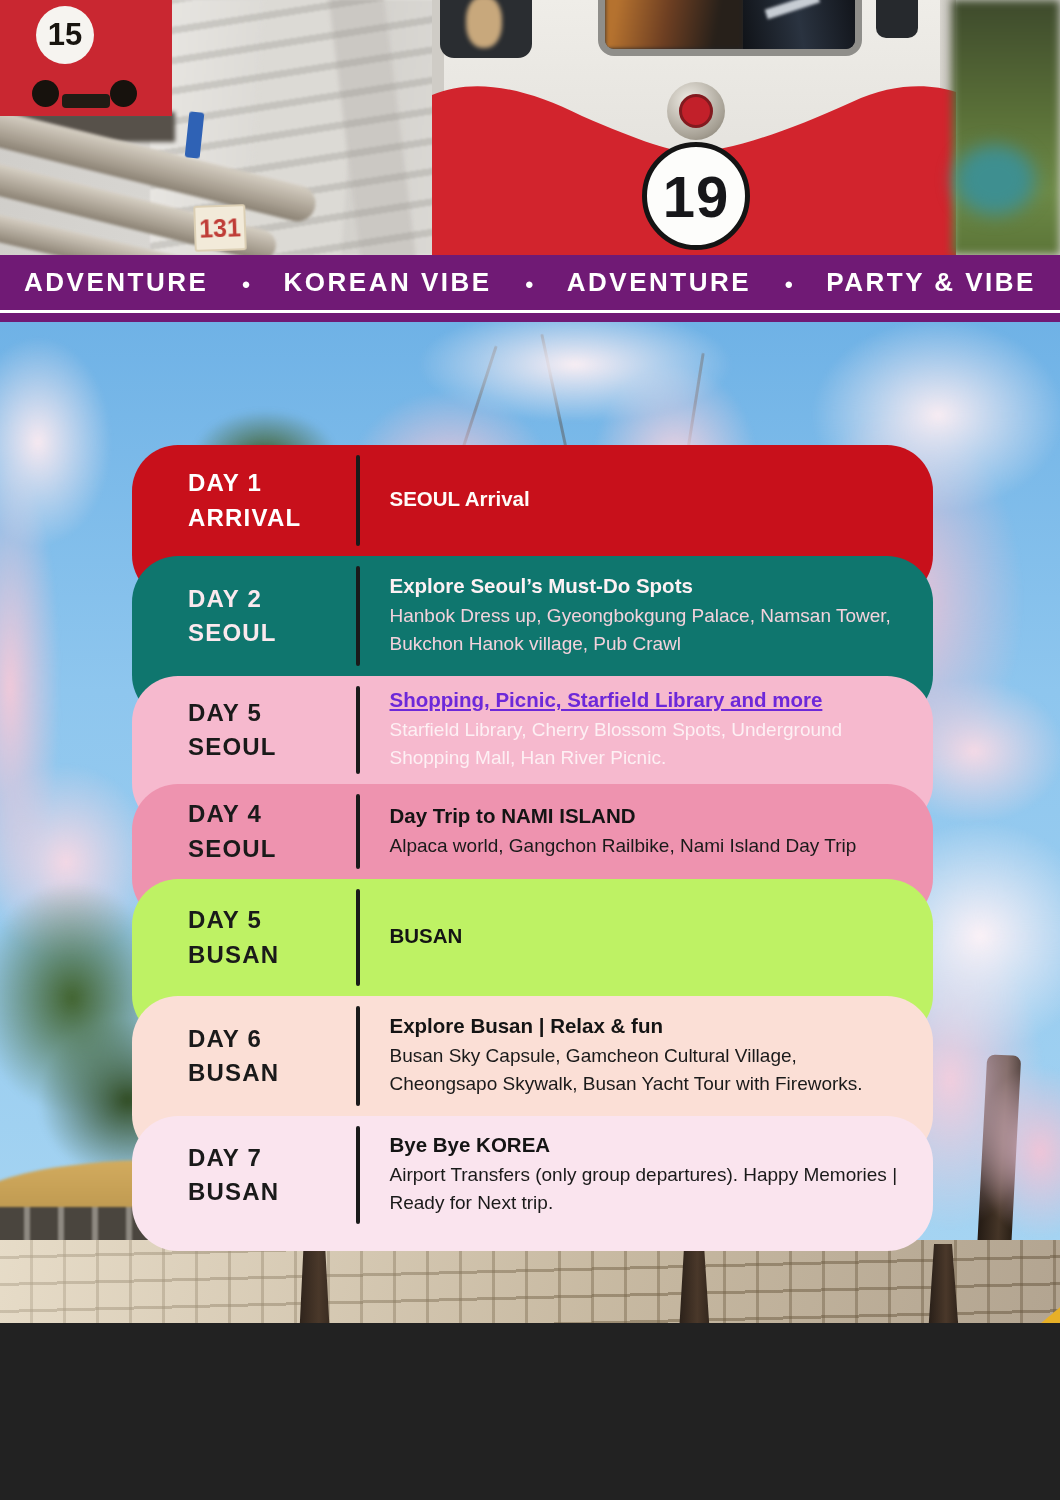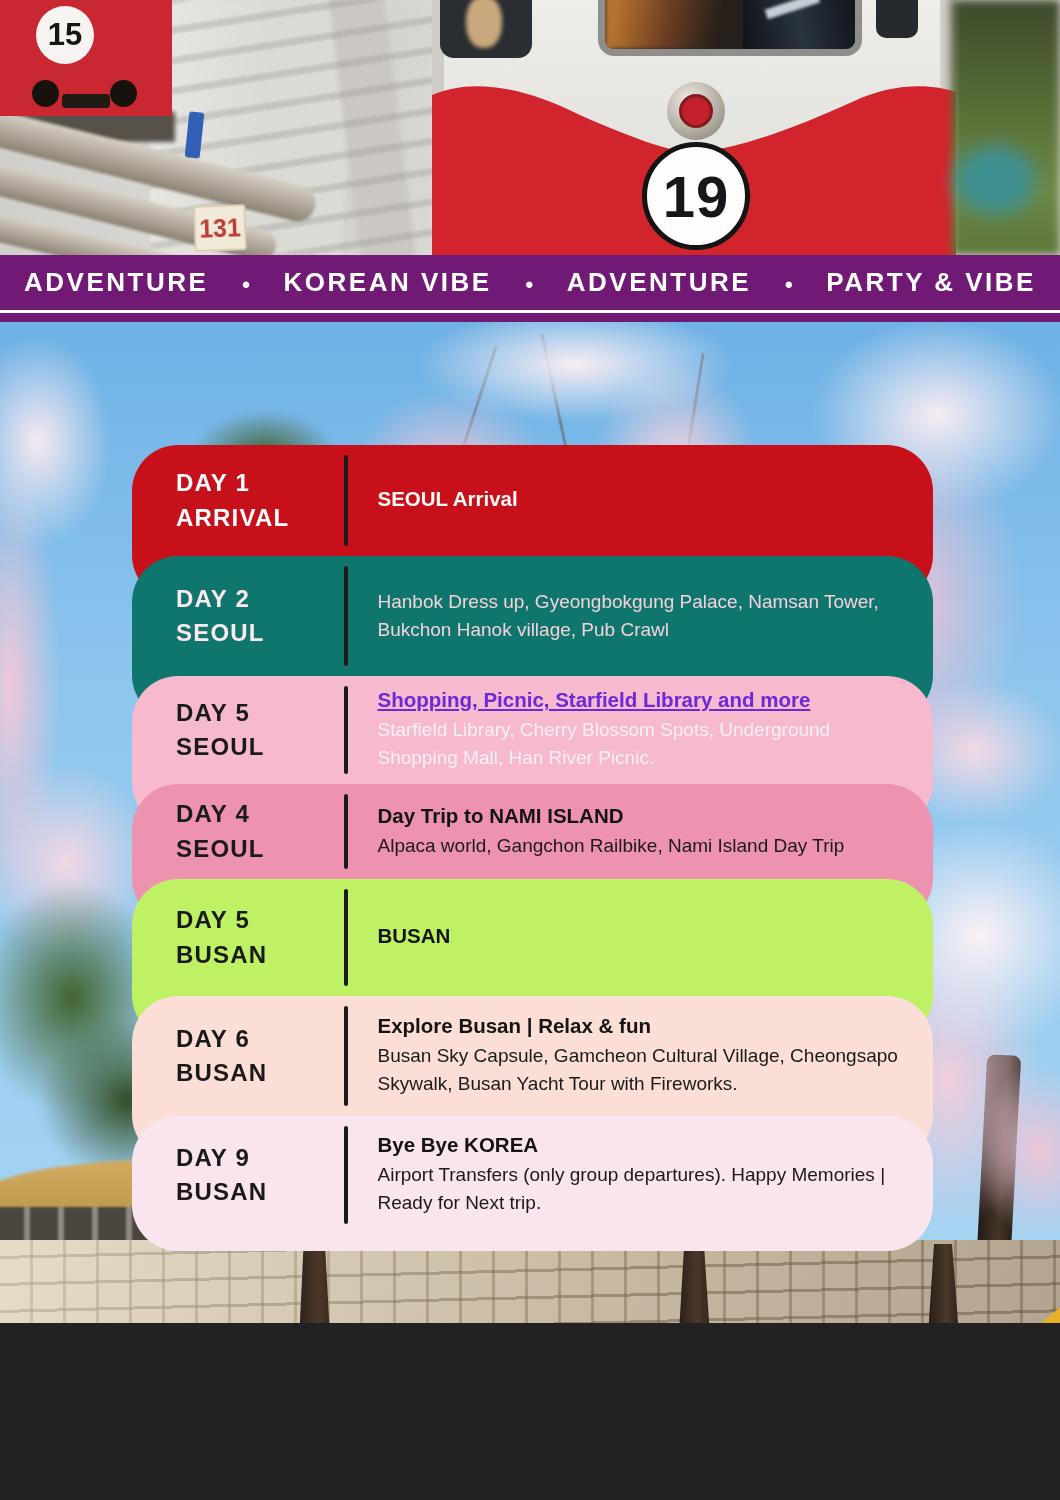--- a/index.html
+++ b/index.html
@@ -102,21 +102,21 @@
         background:linear-gradient(#d2ab5e,#b08c46);filter:blur(1.5px);}
   .roof-tiles{left:-10px;top:885px;width:400px;height:45px;background:#4a453e;
         border-radius:4px;filter:blur(.8px);
         background-image:repeating-linear-gradient(90deg,rgba(210,205,196,.5) 0 6px,transparent 6px 34px);}
   .cherry-trunk{left:982px;top:733px;width:34px;height:200px;background:linear-gradient(90deg,#241b14,#453527 60%,#2a2016);
         border-radius:8px;transform:rotate(3deg);}
 
   
   .itinerary{left:132px;top:445px;width:801px;z-index:20;}
   .day-row{position:relative;border-radius:46px;}
-  .row-content{display:flex;align-items:center;padding:0 30px 0 44px;box-sizing:border-box;}
+  .row-content{display:flex;align-items:center;padding:0 30px 0 56px;box-sizing:border-box;}
   .day-label{width:168px;flex:none;font-size:24px;font-weight:bold;letter-spacing:1.2px;line-height:1.42;}
   .day-label span{display:block;}
   .day-divider{width:3.5px;flex:none;align-self:stretch;margin:10px 0;border-radius:2px;}
   .day-text{flex:1;padding-left:30px;}
   .day-title{font-size:20.5px;font-weight:bold;margin-bottom:4px;}
   .day-desc{font-size:19px;line-height:1.47;}
 
   
   .bottom{left:0;top:1240px;width:1060px;height:260px;overflow:hidden;background:#9b9eae;}
   .wall{left:0;top:0;width:1080px;height:178px;transform:skewY(-1.5deg);transform-origin:left top;
@@ -268,20 +268,21 @@
     </div>
   </div>
       <div class="day-row" style="height: 165px; z-index: 11; margin-top: -45px; background: #0f766e;">
     <div class="row-content" style="height: 120px;">
       <div class="day-label" style="color: rgb(251, 233, 238);">
         <span>DAY 2</span>
         <span>SEOUL</span>
       </div>
       <div class="day-divider" style="background: rgb(26, 26, 26);"></div>
       <div class="day-text">
+        <div class="day-title" style="color: rgb(253, 241, 244);">Explore Seoul’s Must-Do Spots</div>
         <div class="day-desc" style="color: rgb(243, 210, 220);">Hanbok Dress up, Gyeongbokgung Palace, Namsan Tower, Bukchon Hanok village, Pub Crawl</div>
       </div>
     </div>
   </div>
       <div class="day-row" style="height: 153px; z-index: 12; margin-top: -45px; background: rgb(246, 185, 206);">
     <div class="row-content" style="height: 108px;">
       <div class="day-label" style="color: rgb(26, 26, 26);">
         <span>DAY 5</span>
         <span>SEOUL</span>
       </div>
@@ -326,21 +327,21 @@
       <div class="day-divider" style="background: rgb(26, 26, 26);"></div>
       <div class="day-text">
         <div class="day-title" style="color: rgb(20, 20, 20);">Explore Busan | Relax &amp; fun</div>
         <div class="day-desc" style="color: rgb(26, 26, 26);">Busan Sky Capsule, Gamcheon Cultural Village, Cheongsapo Skywalk, Busan Yacht Tour with Fireworks.</div>
       </div>
     </div>
   </div>
       <div class="day-row" style="height: 135px; z-index: 16; margin-top: -45px; background: rgb(250, 228, 238);">
     <div class="row-content" style="height: 118px;">
       <div class="day-label" style="color: rgb(26, 26, 26);">
-        <span>DAY 9</span>
+        <span>DAY 7</span>
         <span>BUSAN</span>
       </div>
       <div class="day-divider" style="background: rgb(26, 26, 26);"></div>
       <div class="day-text">
         <div class="day-title" style="color: rgb(20, 20, 20);">Bye Bye KOREA</div>
         <div class="day-desc" style="color: rgb(26, 26, 26);">Airport Transfers (only group departures). Happy Memories | Ready for Next trip.</div>
       </div>
     </div>
   </div>
     </div>

